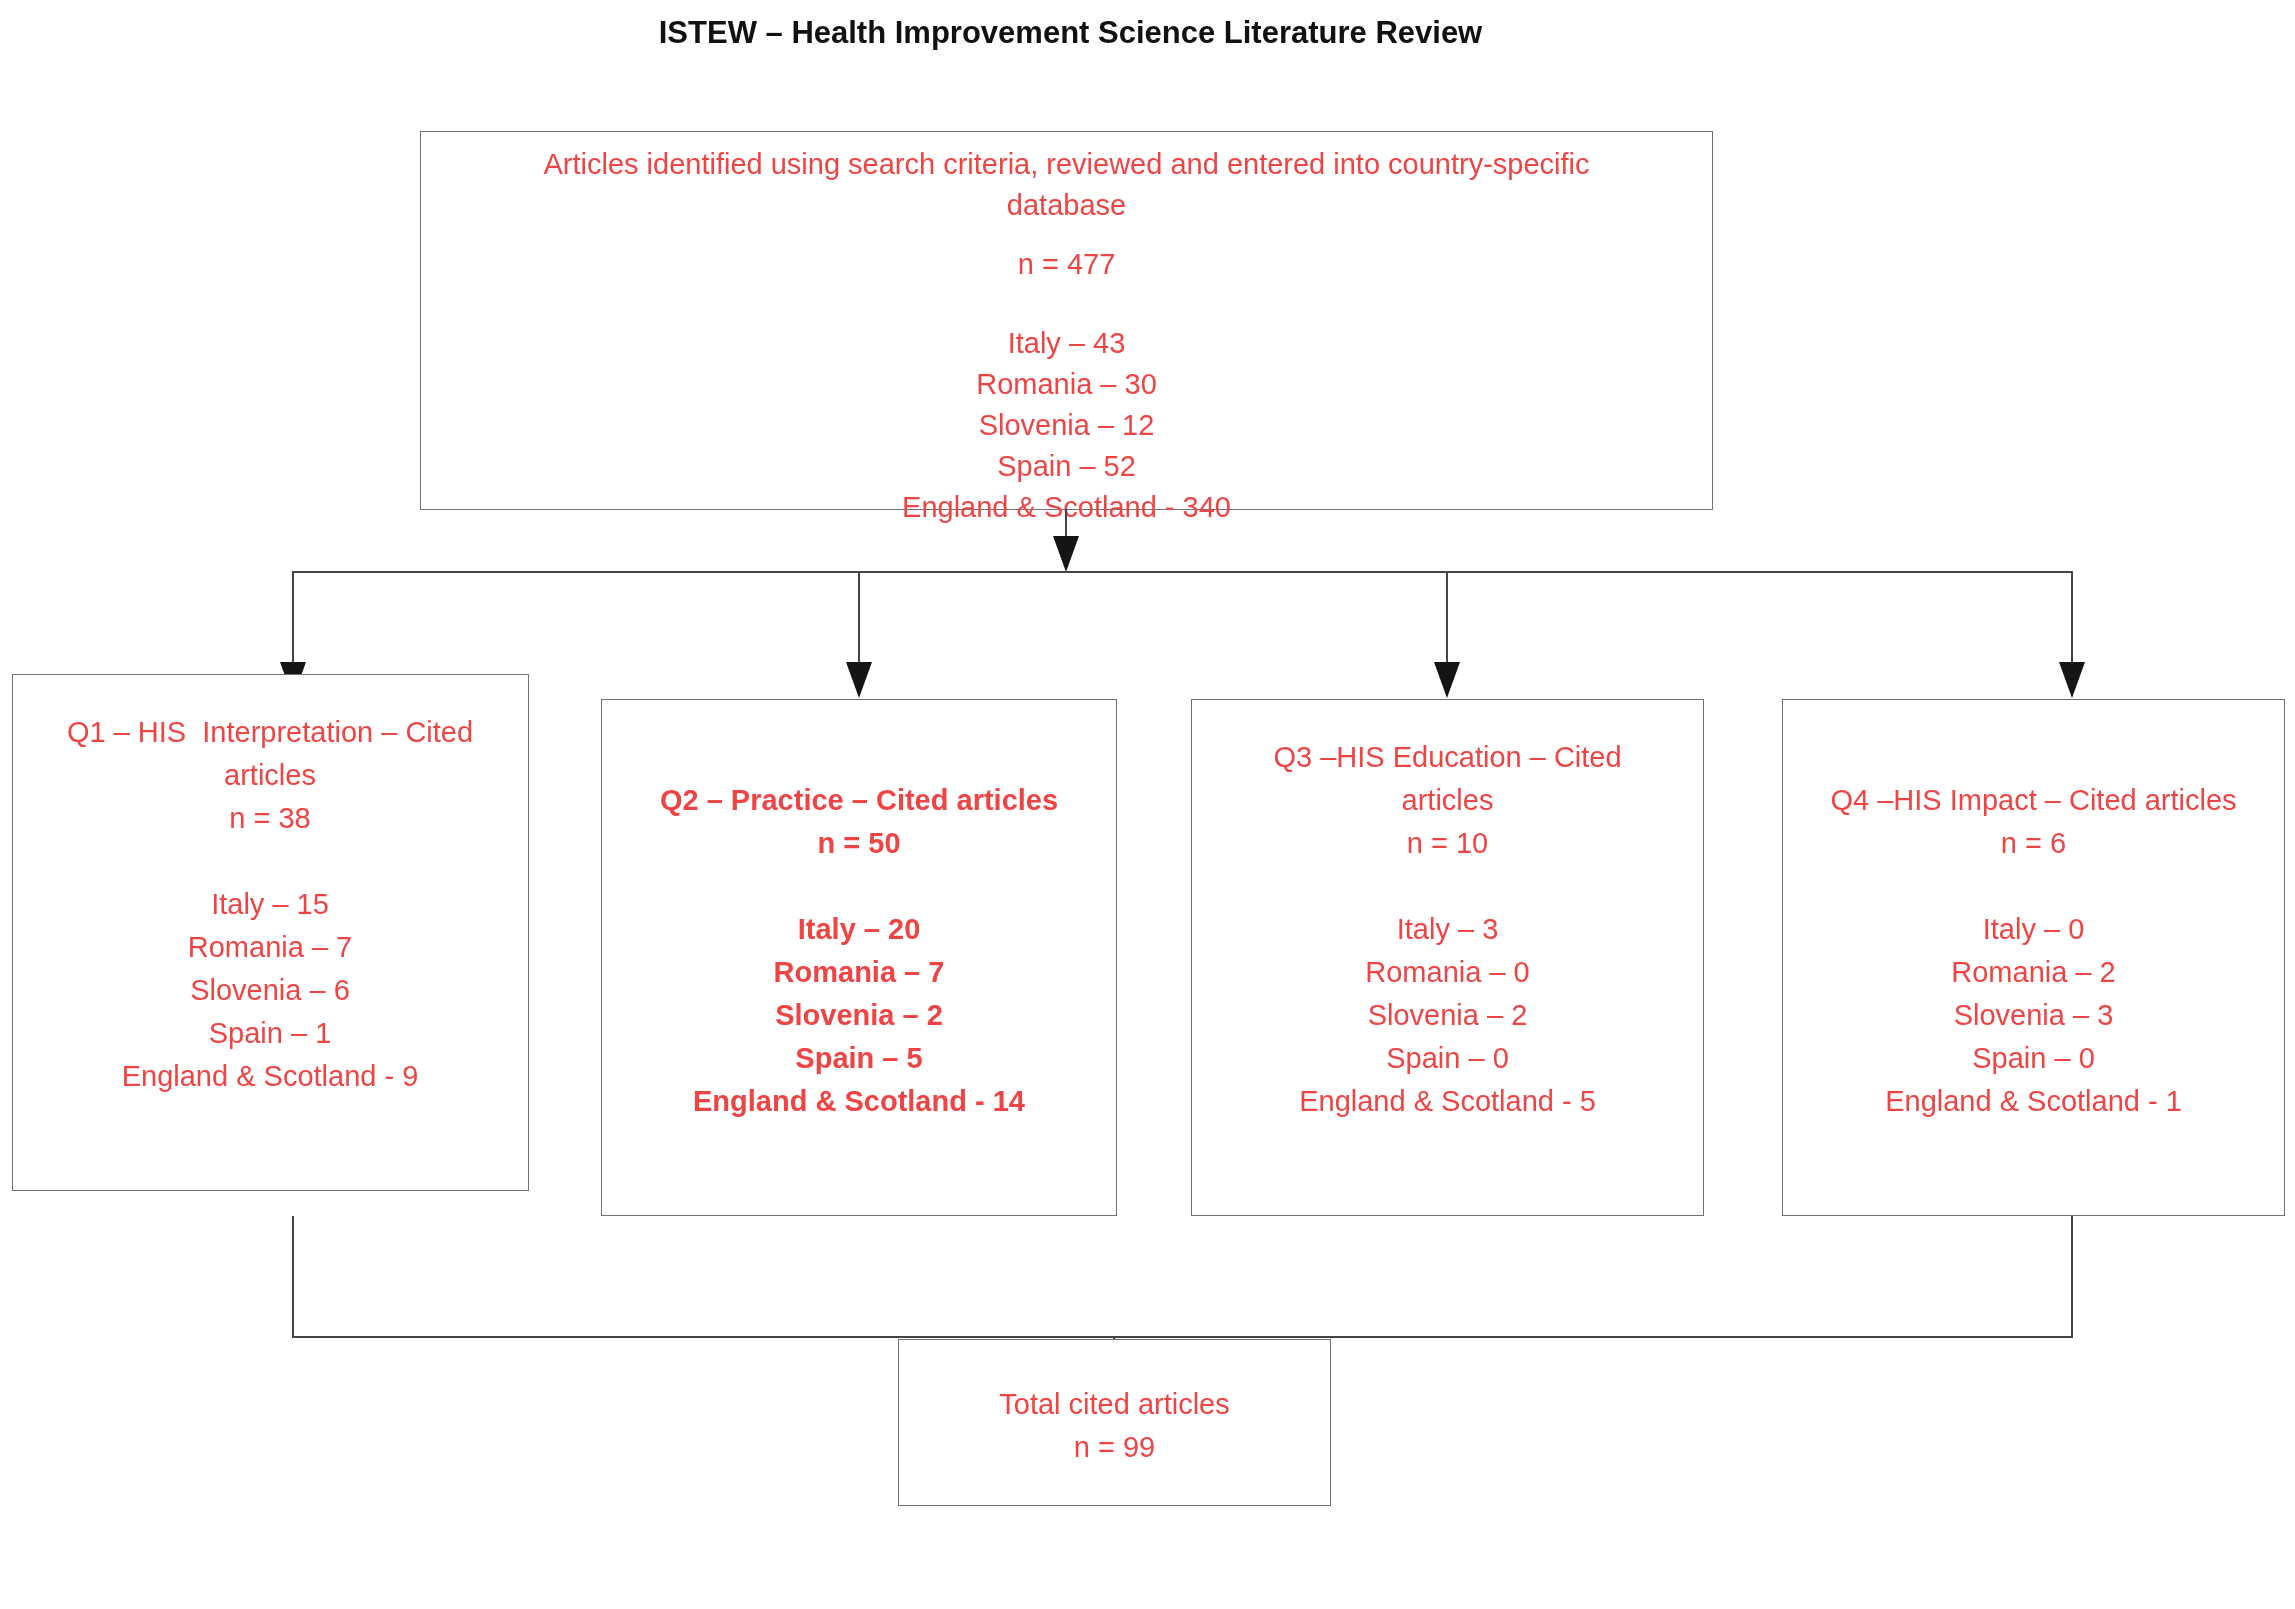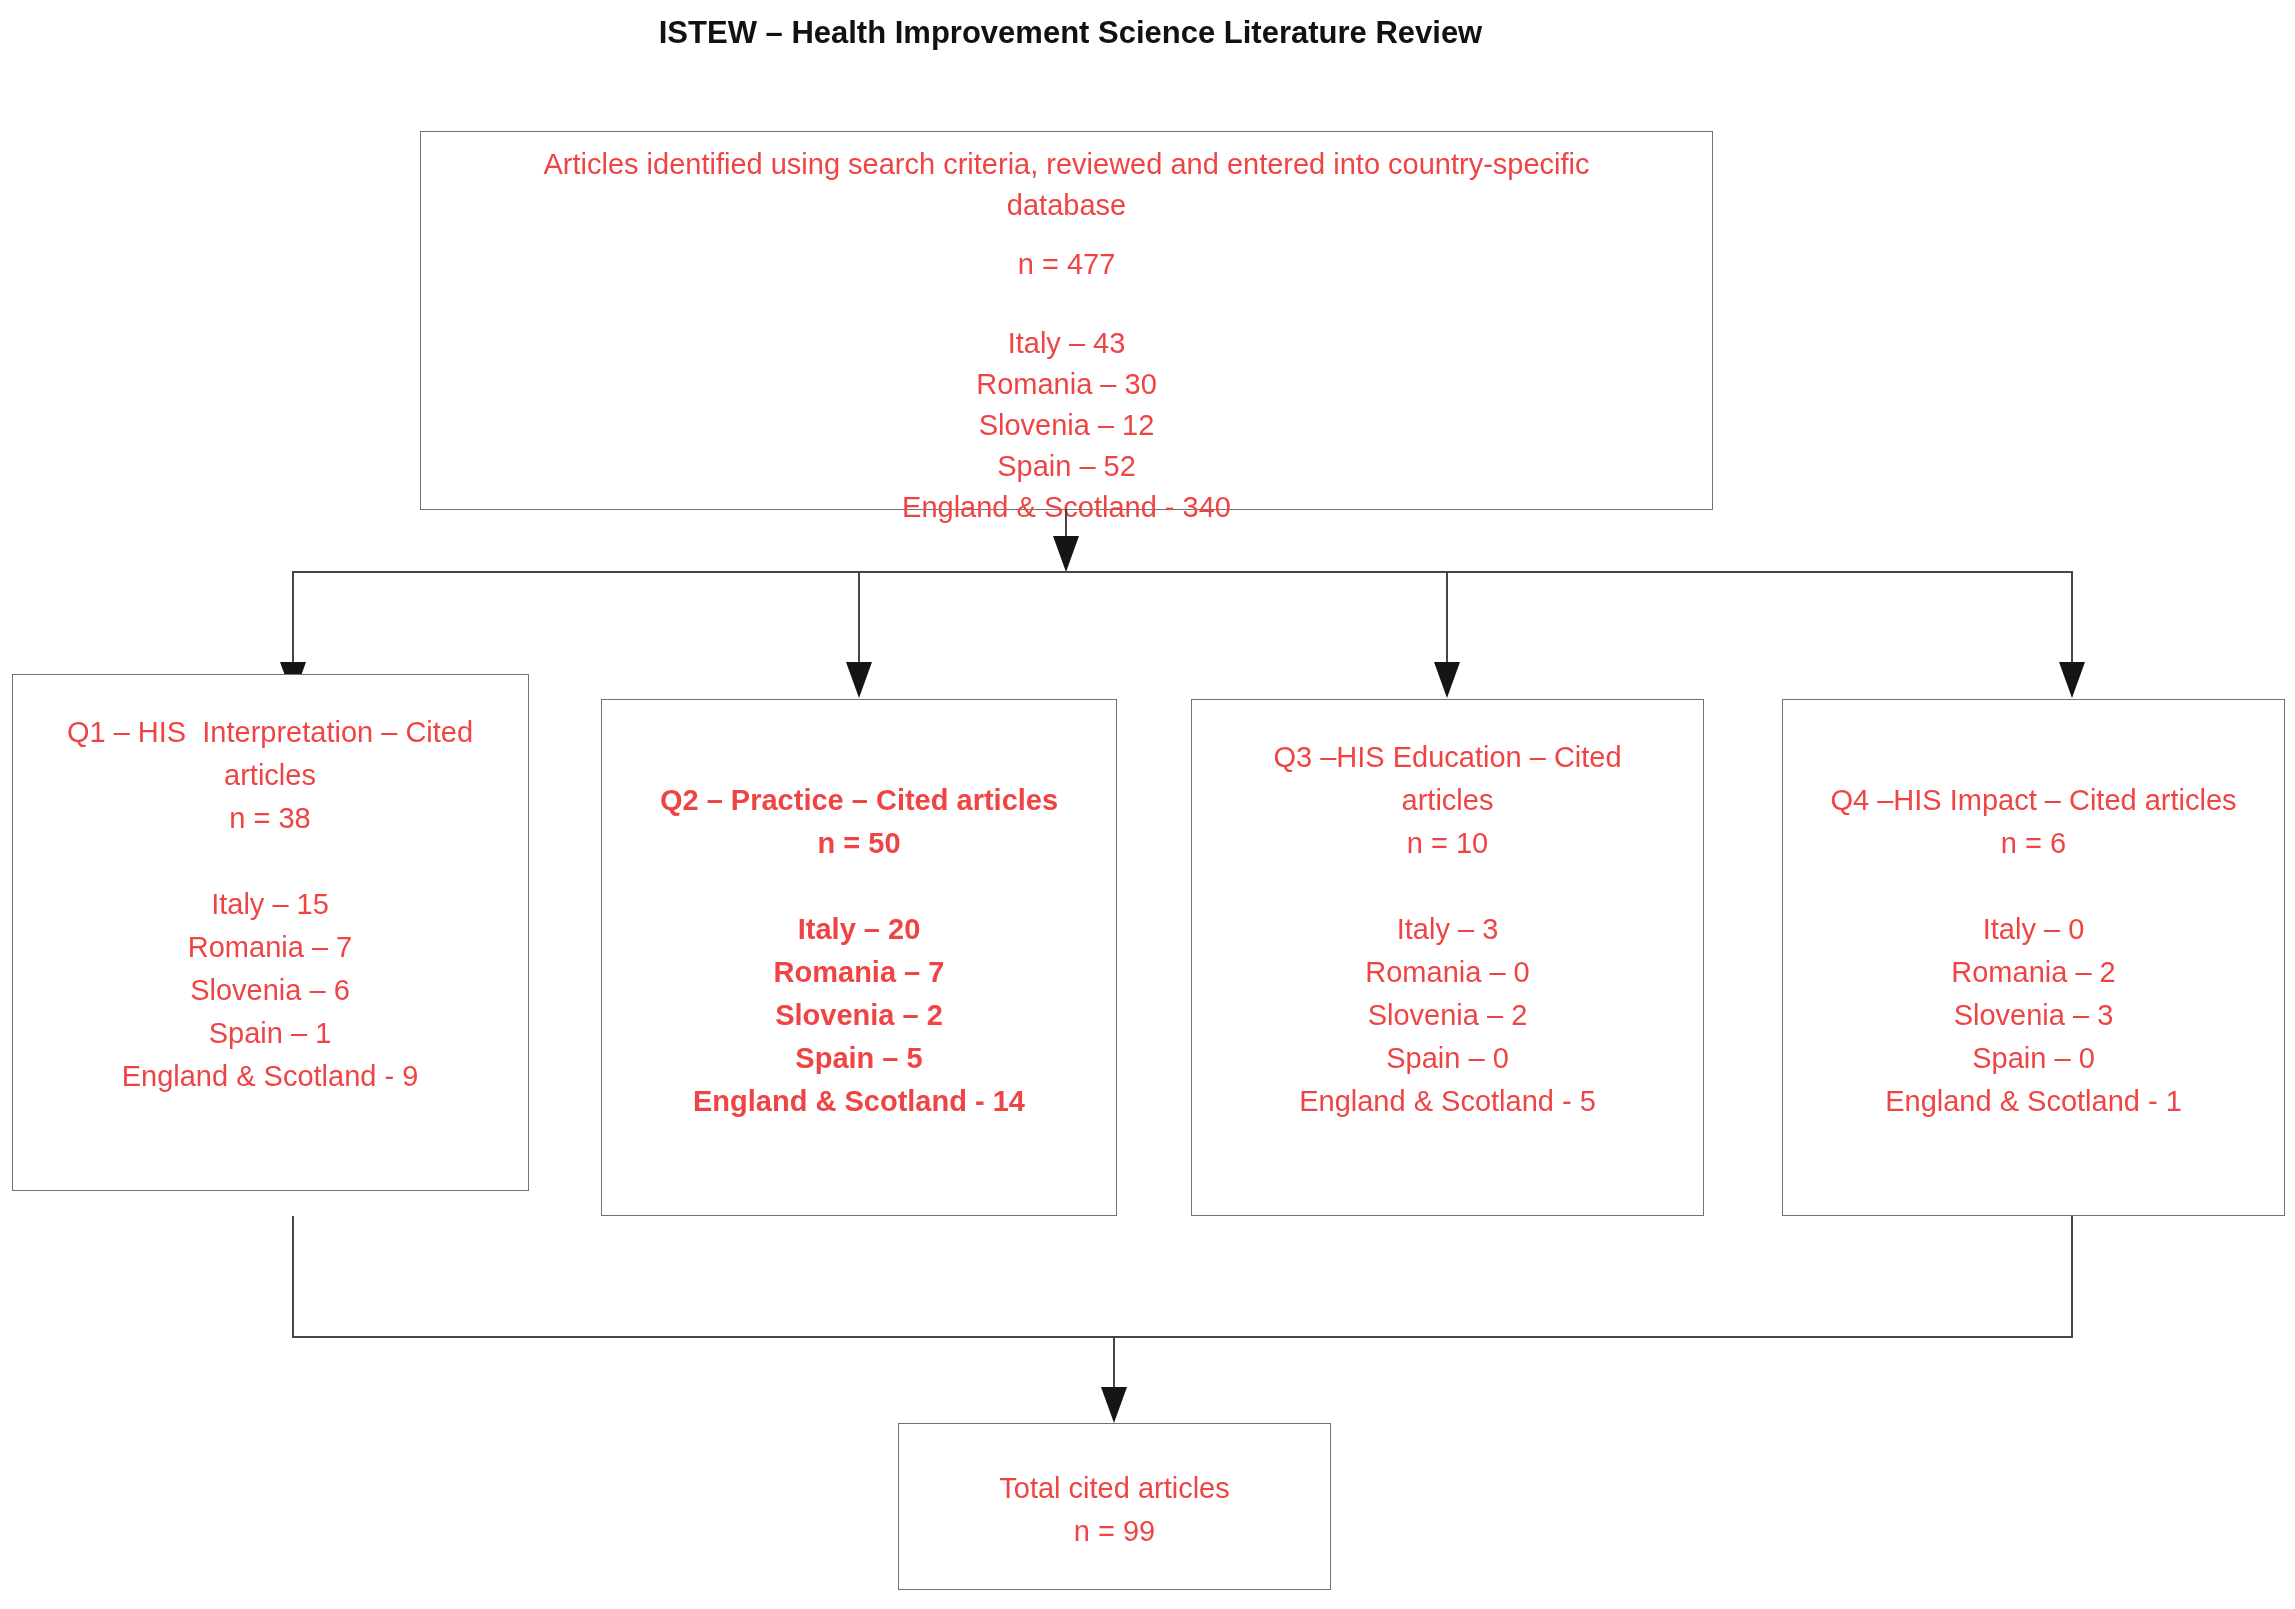--- a/index.html
+++ b/index.html
@@ -134,19 +134,19 @@
       <div class="bline">England &amp; Scotland - 1</div>
     </div>
   </div>
 
   <div class="vline" style="left:292px; top:1216px; height:122px;"></div>
   <div class="vline" style="left:2071px; top:1216px; height:122px;"></div>
   <div class="hline" style="left:292px; top:1336px; width:1781px;"></div>
   <div class="vline" style="left:1113px; top:1336px; height:52px;"></div>
   <div class="arrow-down" style="left:1101px; top:1387px;"></div>
 
-  <div class="box total-box" style="left:898px; top:1423px; width:433px; height:167px;">
+  <div class="box total-box" style="left:898px; top:1339px; width:433px; height:167px;">
     <div class="bline">Total cited articles</div>
     <div class="bline">n = 99</div>
   </div>
 
 </div>
 
 
 </body></html>

